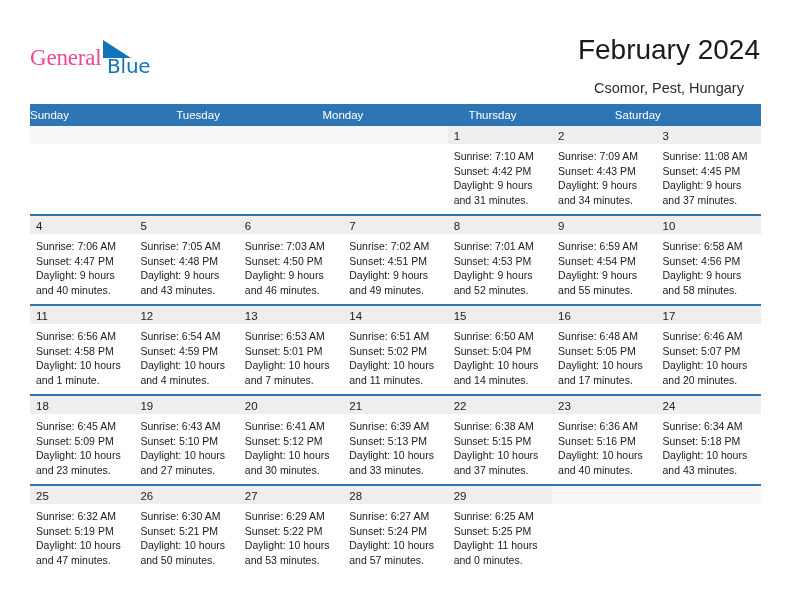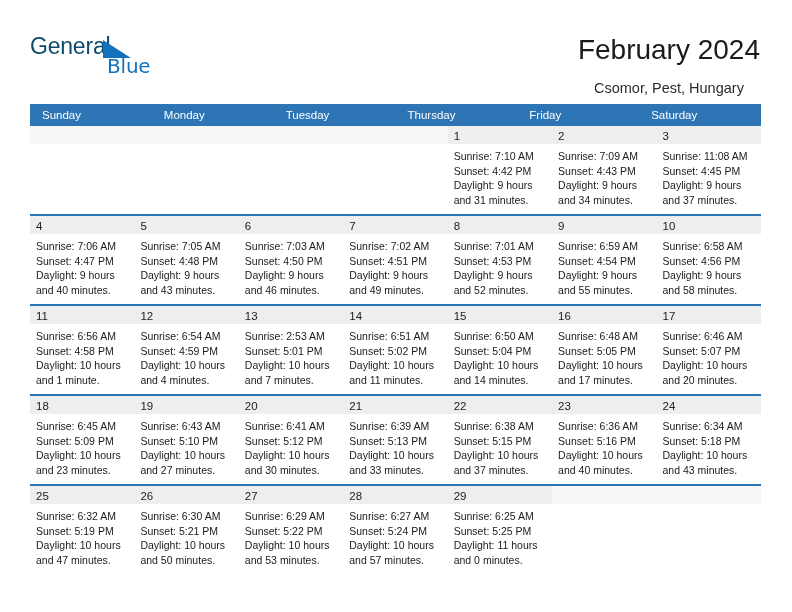--- a/index.html
+++ b/index.html
@@ -32,25 +32,25 @@
   .brand {
     position: absolute;
     left: 0;
     top: 0;
     width: 220px;
     height: 56px;
   }
   .brand-general {
     position: absolute;
     left: 0;
-    top: 0;
+    top: 12px;
     font-size: 23px;
     letter-spacing: -0.2px;
-    color: #0c4a6e;
-    font-family: Liberation Sans, sans-serif;
+    color: #ec4899;
+    font-family: Liberation Serif, serif;
   }
   .brand-blue {
     position: absolute;
     left: 30px;
     top: 21px;
     font-size: 20px;
     letter-spacing: -0.2px;
     color: #1272bb;
     font-family: "DejaVu Sans", sans-serif;
     margin-left: 47px;
@@ -97,21 +97,21 @@
   .weekday-row {
     display: flex;
     background: #2e75b6;
     height: 22px;
   }
   .weekday {
     flex: 1 1 0;
     color: #ffffff;
     font-size: 11.5px;
     line-height: 22px;
-    padding-left: 12px;
+    padding-left: 0;
     box-sizing: border-box;
     white-space: nowrap;
     overflow: hidden;
   }
 
   .week-row {
     display: flex;
     border-bottom: 2px solid #2e75b6;
     height: 88px;
   }
@@ -165,24 +165,23 @@
     <div class="title-block">
       <h1 class="cal-title">February 2024</h1>
       <div class="cal-subtitle">Csomor, Pest, Hungary</div>
     </div>
 
   </div>
 
   <div class="calendar">
     <div class="weekday-row" id="weekday-row">
         <div class="weekday">Sunday</div>
+        <div class="weekday">Tuesday</div>
         <div class="weekday">Monday</div>
-        <div class="weekday">Tuesday</div>
         <div class="weekday">Thursday</div>
-        <div class="weekday">Friday</div>
         <div class="weekday">Saturday</div>
       </div>
     <div id="weeks-container">
         <div class="week-row">
           <div class="day-cell empty">
             <div class="day-num-band"><span class="day-num"></span></div>
             <div class="day-body"></div>
           </div>
           <div class="day-cell empty">
             <div class="day-num-band"><span class="day-num"></span></div>
@@ -304,21 +303,21 @@
             <div class="day-body">
               <div class="day-line">Sunrise: 6:54 AM</div>
               <div class="day-line">Sunset: 4:59 PM</div>
               <div class="day-line">Daylight: 10 hours</div>
               <div class="day-line">and 4 minutes.</div>
             </div>
           </div>
           <div class="day-cell">
             <div class="day-num-band"><span class="day-num">13</span></div>
             <div class="day-body">
-              <div class="day-line">Sunrise: 2:53 AM</div>
+              <div class="day-line">Sunrise: 6:53 AM</div>
               <div class="day-line">Sunset: 5:01 PM</div>
               <div class="day-line">Daylight: 10 hours</div>
               <div class="day-line">and 7 minutes.</div>
             </div>
           </div>
           <div class="day-cell">
             <div class="day-num-band"><span class="day-num">14</span></div>
             <div class="day-body">
               <div class="day-line">Sunrise: 6:51 AM</div>
               <div class="day-line">Sunset: 5:02 PM</div>

